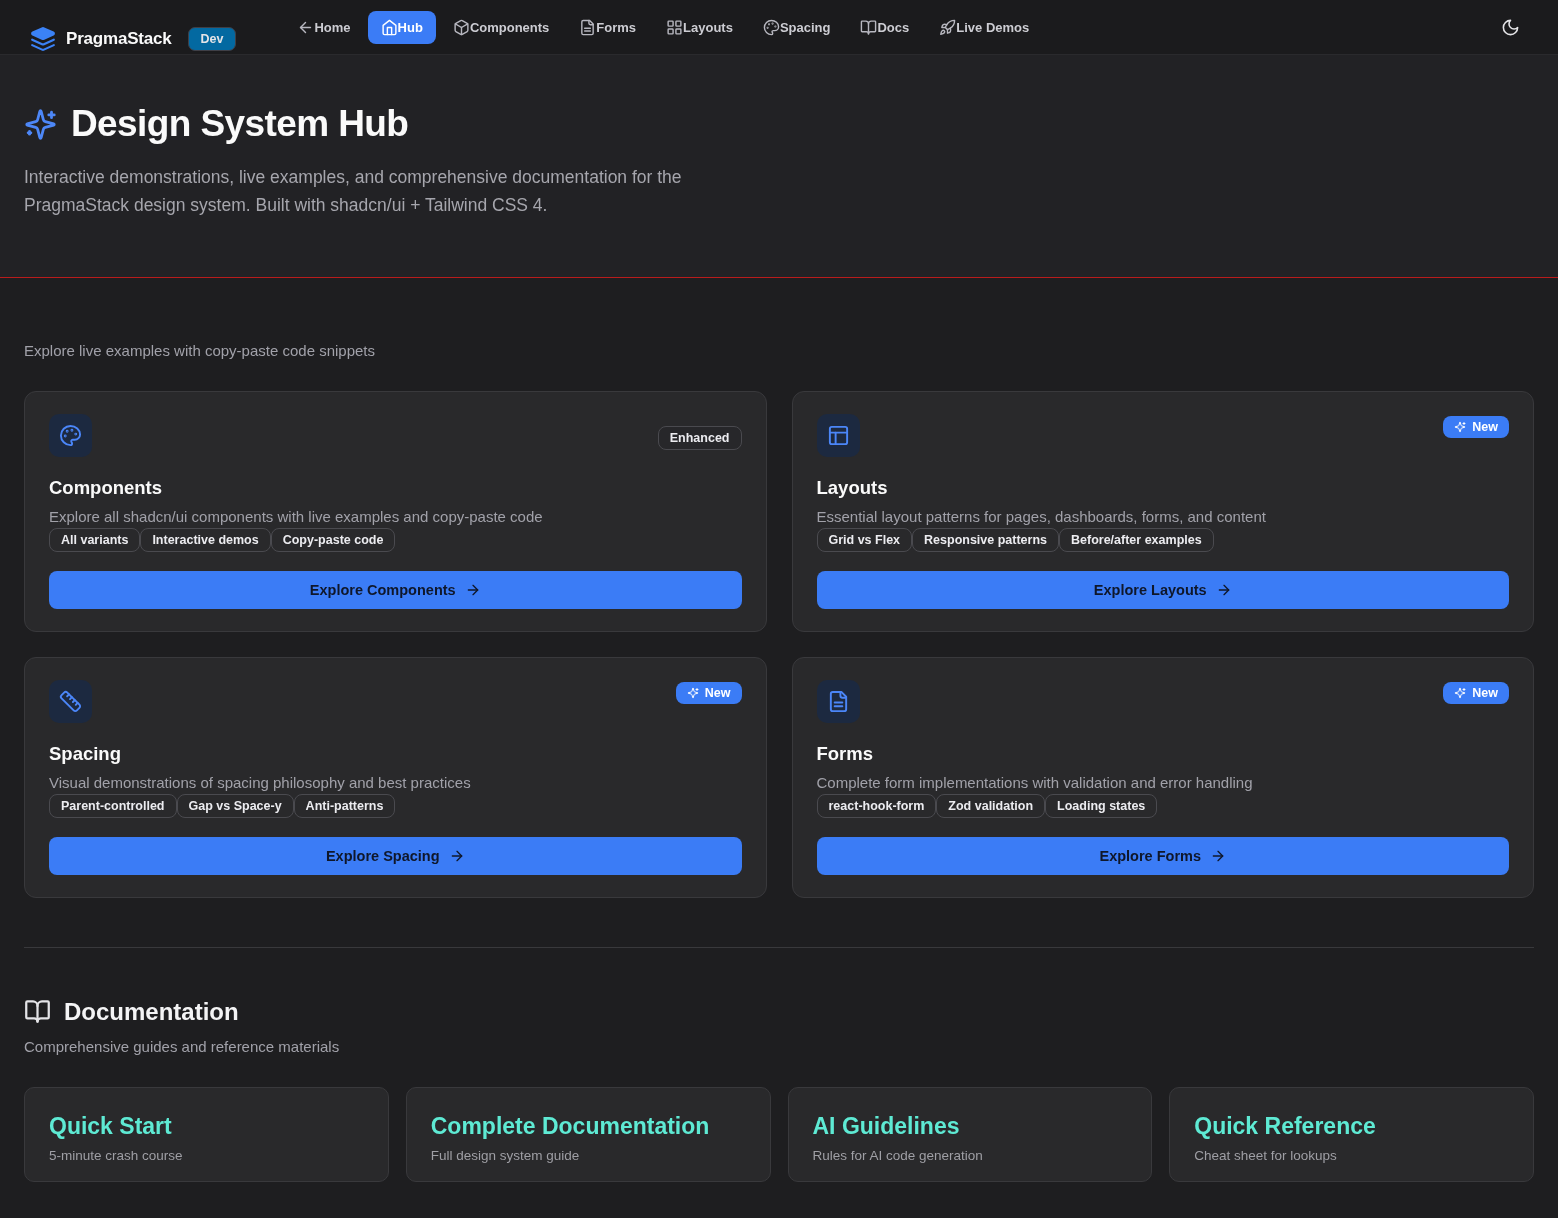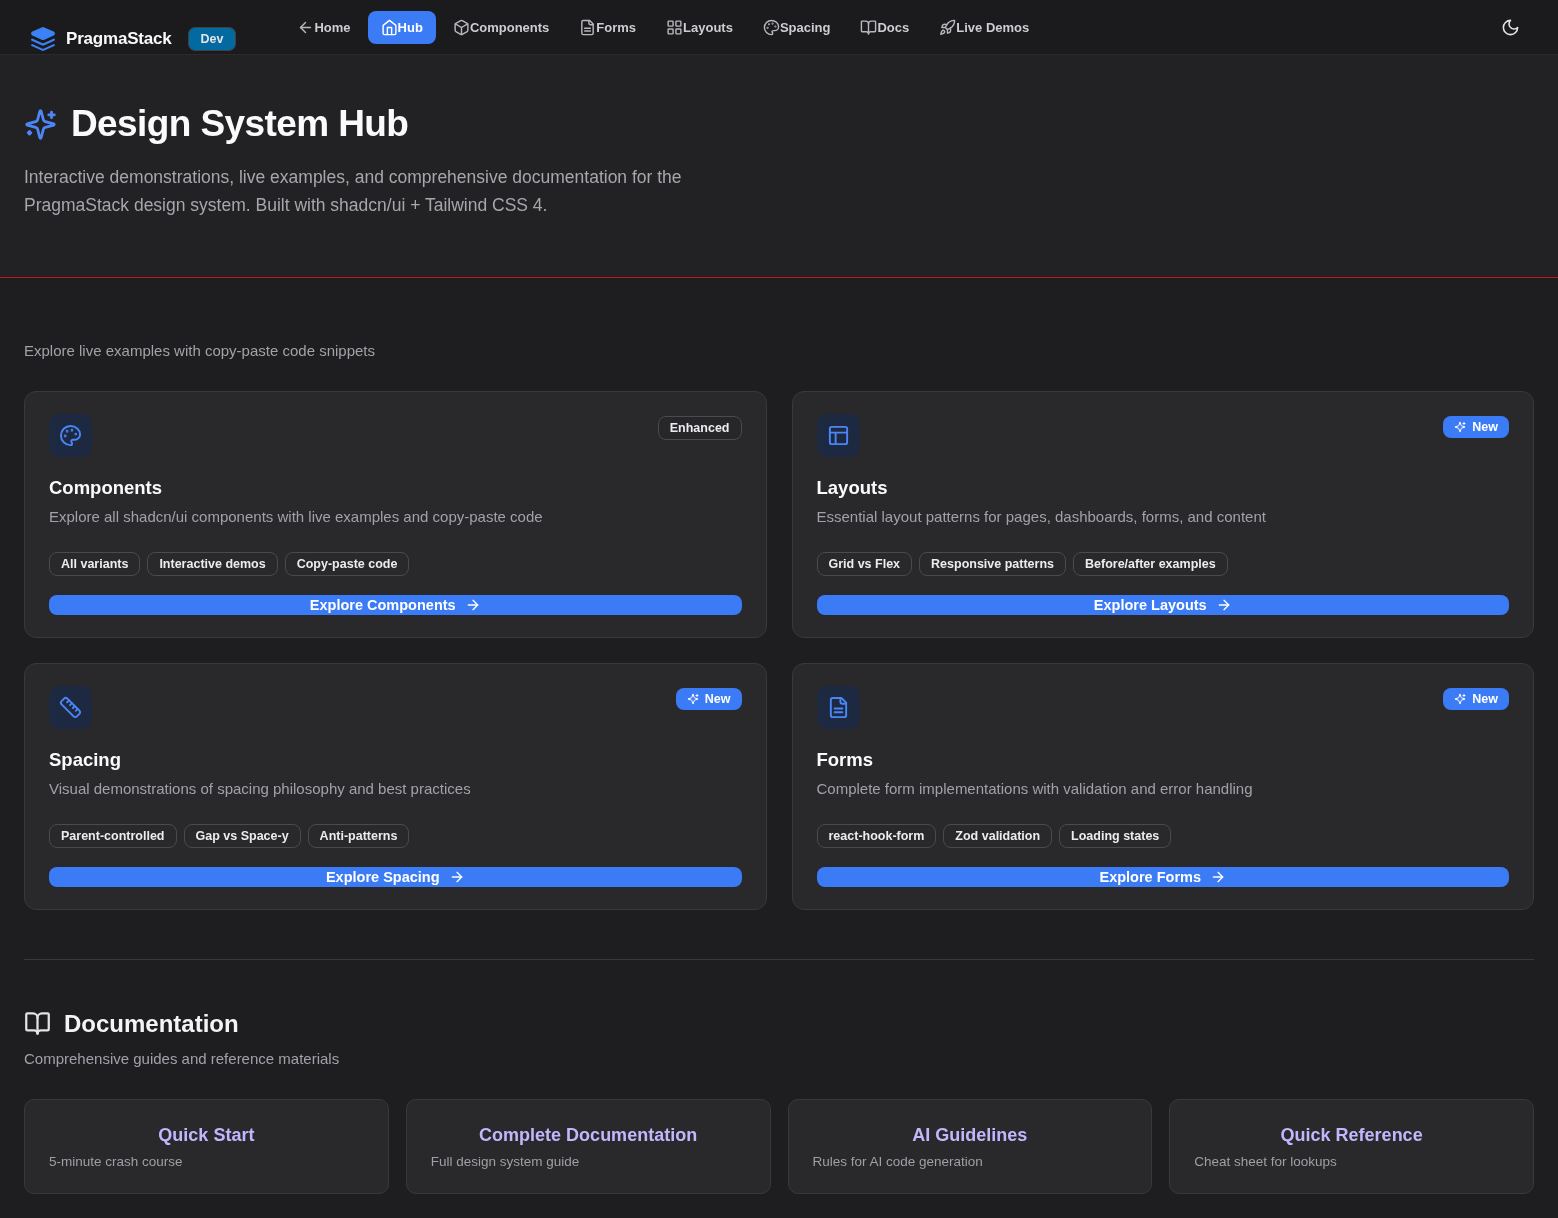--- a/index.html
+++ b/index.html
@@ -98,51 +98,51 @@
     display: flex; align-items: center; justify-content: center;
     color: #4b86f8;
   }
   .badge-outline {
     border: 1px solid #4a4a4f;
     color: #ececf0;
     background: #27272a;
     font-size: 12.5px; font-weight: 600;
     padding: 4px 11px;
     border-radius: 8px;
-    margin-top: 2px;
+    margin-top: 12px;
   }
   .badge-new {
     display: inline-flex; align-items: center; gap: 6px;
     background: #3b7cf6;
     color: #ffffff;
     font-size: 12.5px; font-weight: 700;
     padding: 4px 11px;
     border-radius: 8px;
     border: none;
     margin-top: 2px;
   }
   .demo-title { margin-top: 20px; font-size: 18.5px; font-weight: 600; color: #fafafa; }
   .demo-desc { margin-top: 7px; font-size: 15px; color: #a1a1a9; line-height: 1.45; }
-  .tag-row { margin-top: 24px; display: flex; gap: 7px; }
+  .tag-row { display: flex; gap: 0; }
   .tag {
     border: 1px solid #4a4a4f;
     color: #ececf0;
     font-size: 12.5px; font-weight: 600;
     padding: 4px 11px;
     border-radius: 8px;
     background: transparent;
   }
   .cta-btn {
     margin-top: 19px;
     width: 100%;
-    height: 20px;
+    height: 38px;
     background: #3b7cf6;
     border: none;
     border-radius: 8px;
-    color: #ffffff;
+    color: #0f172a;
     font-size: 14.5px;
     font-weight: 600;
     font-family: inherit;
     display: flex; align-items: center; justify-content: center; gap: 9px;
     cursor: pointer;
   }
 
   .divider {
     border: none;
     border-top: 1px solid #39393c;
@@ -160,21 +160,21 @@
     gap: 17px;
   }
   .doc-card {
     background: #29292b;
     border: 1px solid #39393c;
     border-radius: 10px;
     padding: 25px 24px;
     height: 95px;
     cursor: pointer;
   }
-  .doc-title { font-size: 18px; font-weight: 600; color: #c4b5fd; text-align: center; }
+  .doc-title { font-size: 23px; font-weight: 600; color: #5eead4; }
   .doc-desc { margin-top: 8px; font-size: 13.5px; color: #9f9fa5; }
 </style>
 </head>
 <body>
 
 <header class="navbar">
   <div class="brand">
     <span>
       <svg width="26" height="26" viewBox="0 0 24 24" fill="none" stroke="#3b82f6" stroke-width="2" stroke-linecap="round" stroke-linejoin="round">
         <path fill="#3b82f6" d="m12.83 2.18a2 2 0 0 0-1.66 0L2.6 6.08a1 1 0 0 0 0 1.83l8.58 3.91a2 2 0 0 0 1.66 0l8.58-3.9a1 1 0 0 0 0-1.83Z"></path>

